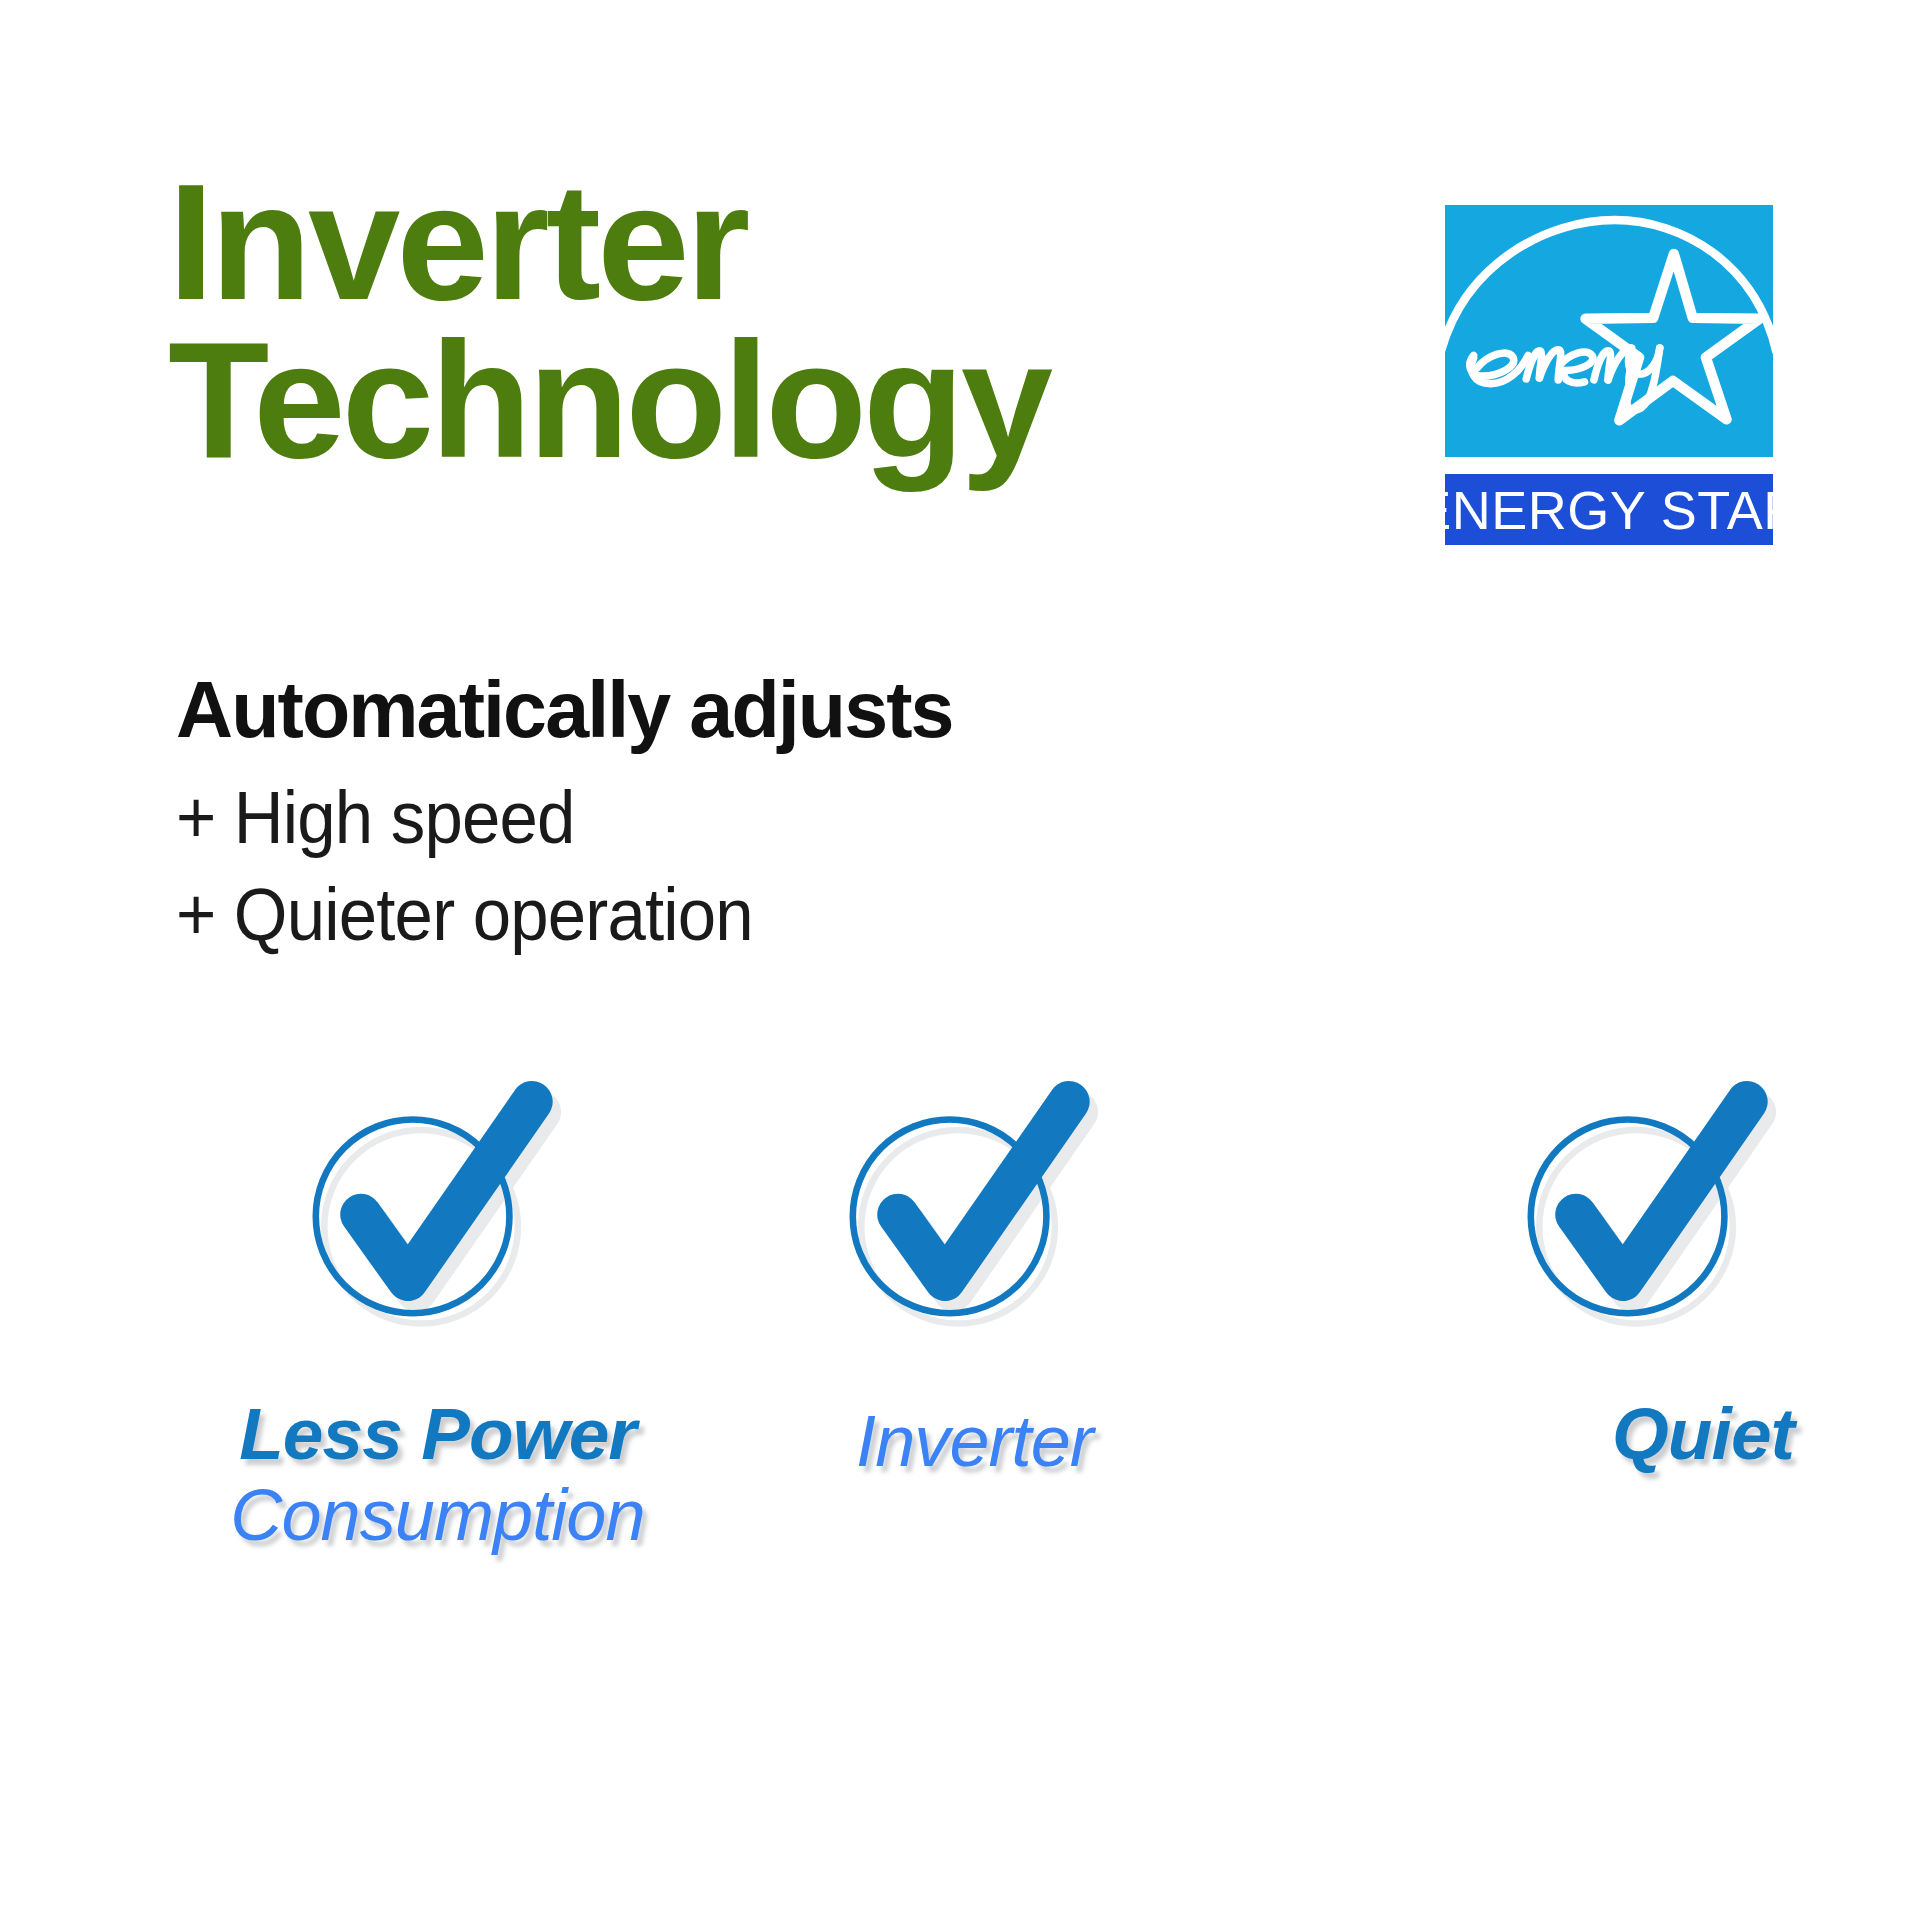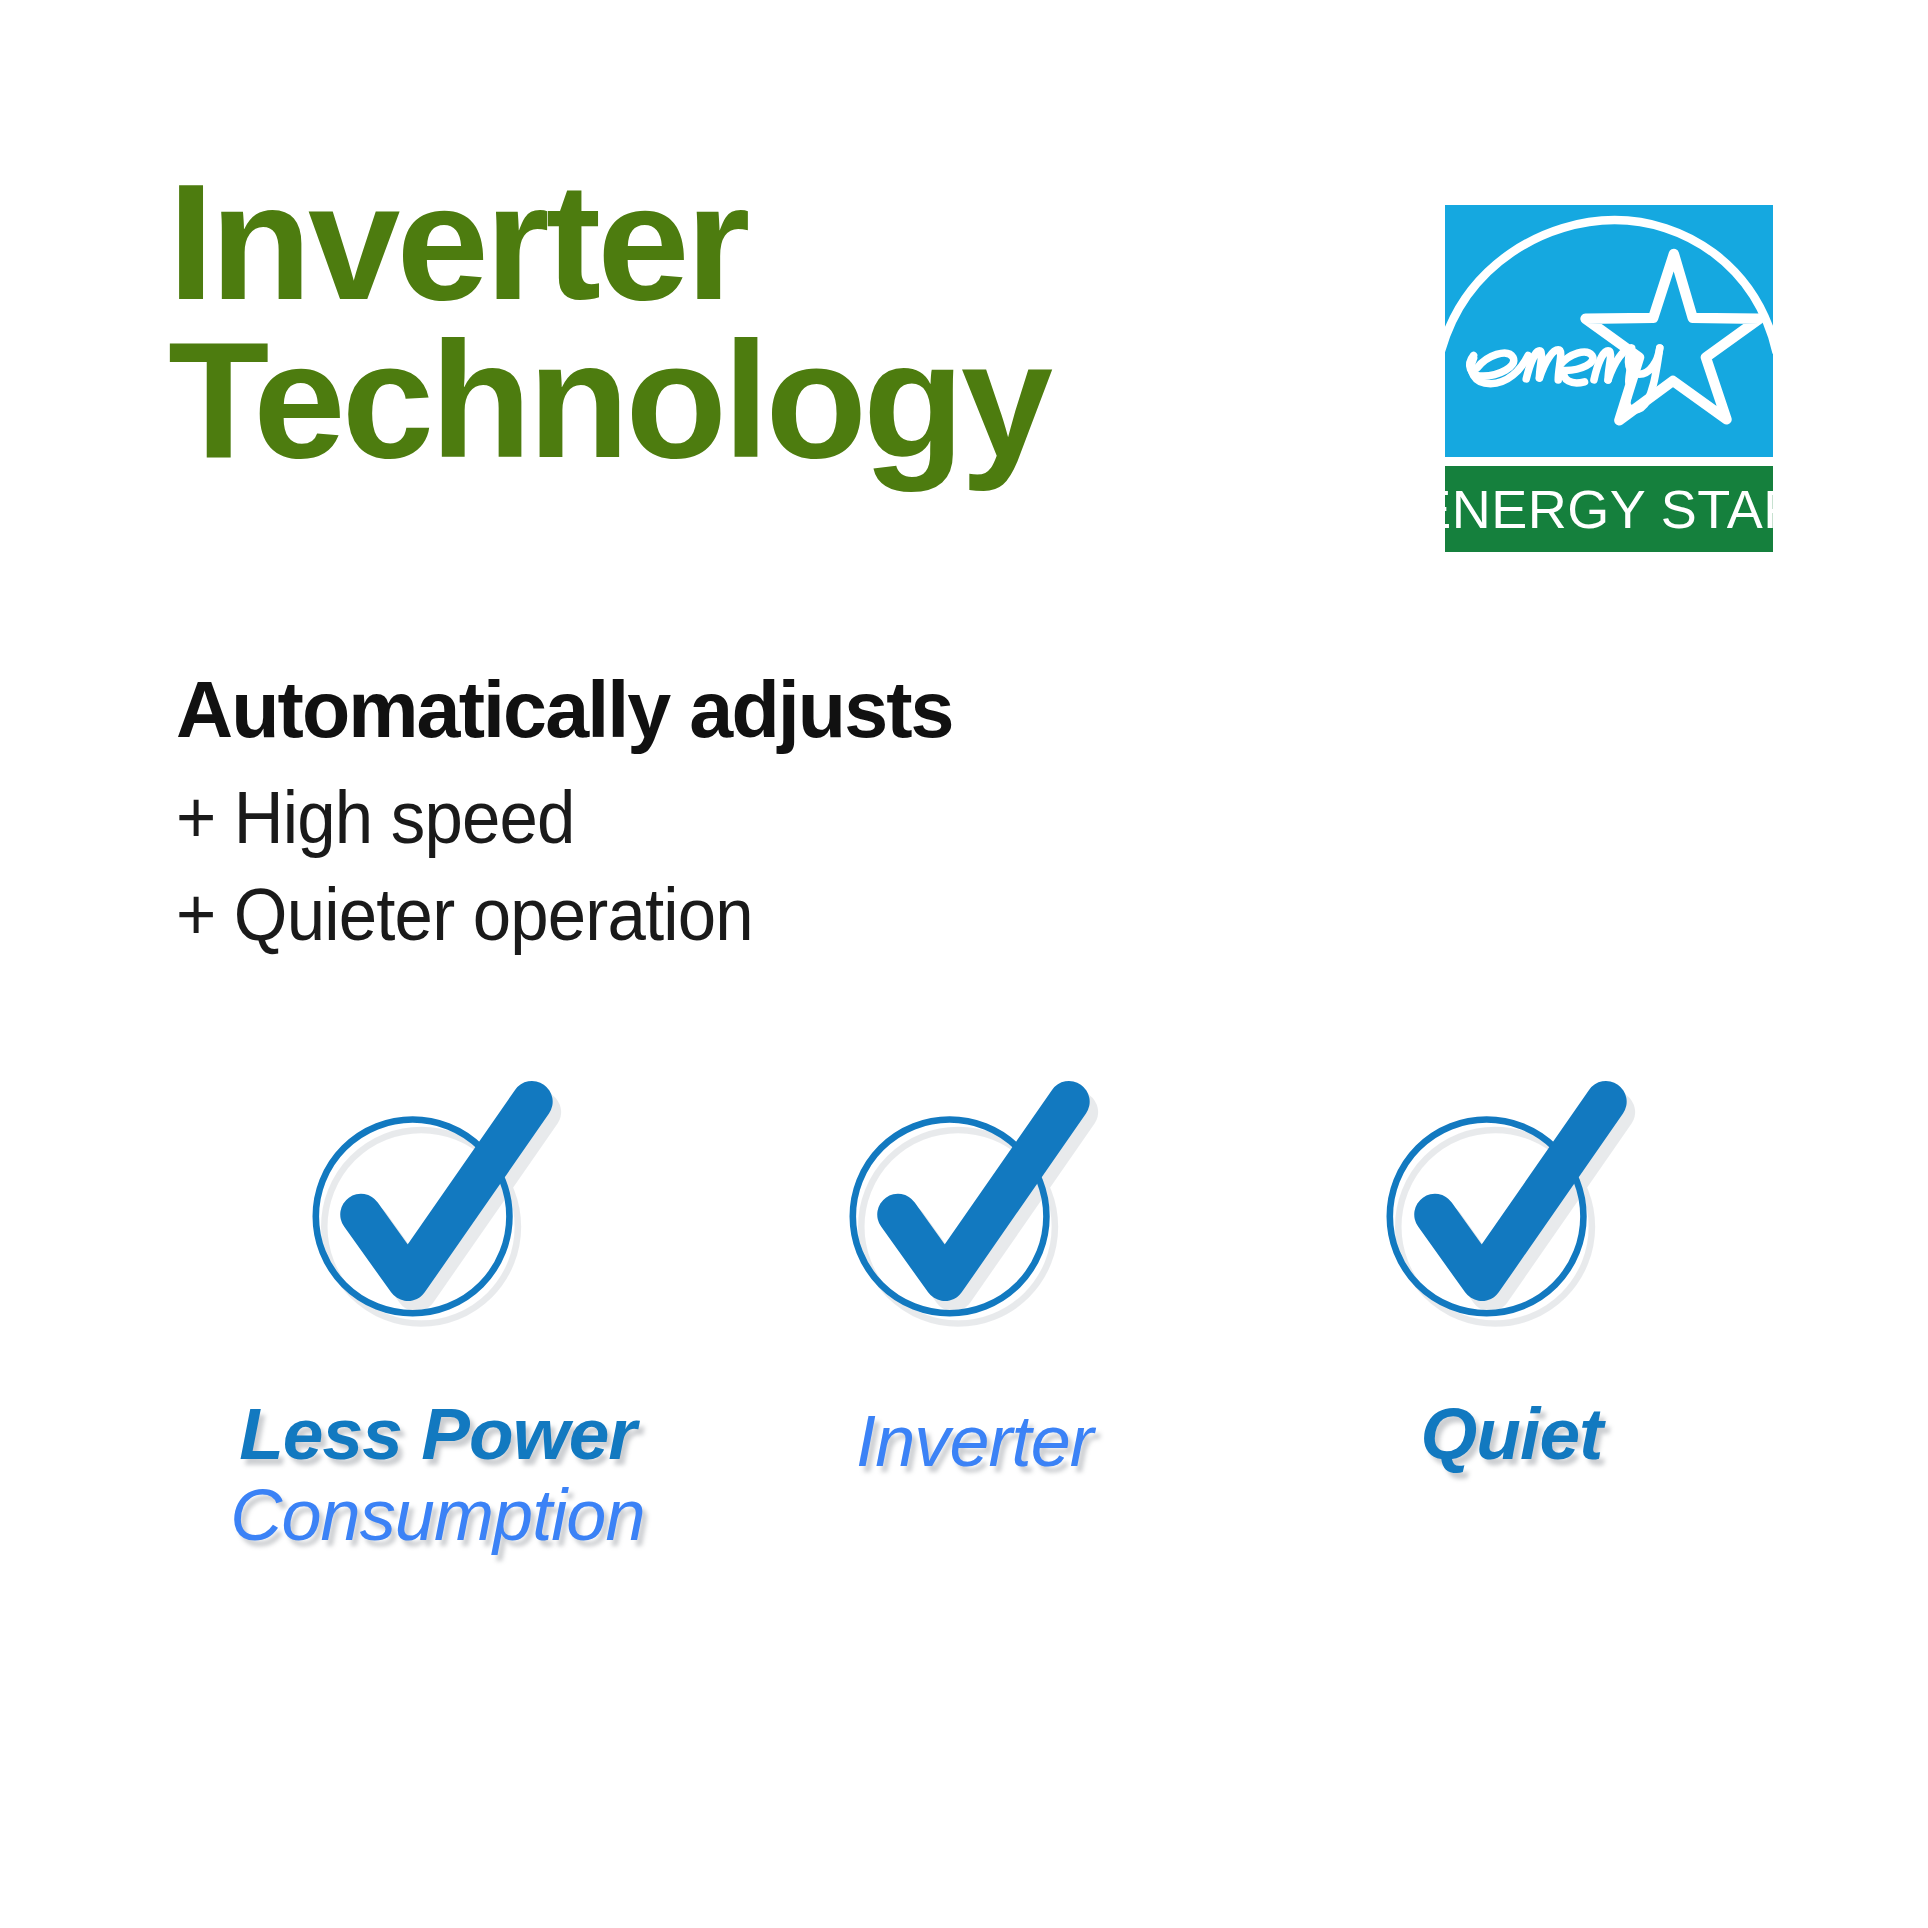--- a/index.html
+++ b/index.html
@@ -51,24 +51,24 @@
     height: 252px;
     background: #15A8E0;
     overflow: hidden;
   }
   .es-arc {
     position: absolute;
     left: 0; top: 0;
     width: 328px; height: 252px;
   }
   .es-bar {
-    margin-top: 9px;
+    margin-top: 17px;
     width: 328px;
-    height: 86px;
-    background: #15803d;
+    height: 71px;
+    background: #1d4ed8;
     display: flex;
     align-items: center;
     justify-content: center;
   }
   .es-bar-text {
     color: #ffffff;
     font-family: "Liberation Sans", sans-serif;
     font-weight: 400;
     font-size: 54px;
     letter-spacing: 0.5px;
@@ -116,21 +116,21 @@
     display: flex;
   }
   .feature {
     width: 565px;
     display: flex;
     flex-direction: column;
     align-items: center;
   }
   .feature.f1 { margin-left: 155px; }
   .feature.f2 { margin-left: -28px; }
-  .feature.f3 { margin-left: -28px; }
+  .feature.f3 { margin-left: -28px; align-items: flex-end; }
 
   .check-wrap {
     position: relative;
     width: 282px;
     height: 282px;
   }
   .check-svg {
     position: absolute;
     left: 0; top: 0;
     width: 282px; height: 282px;

